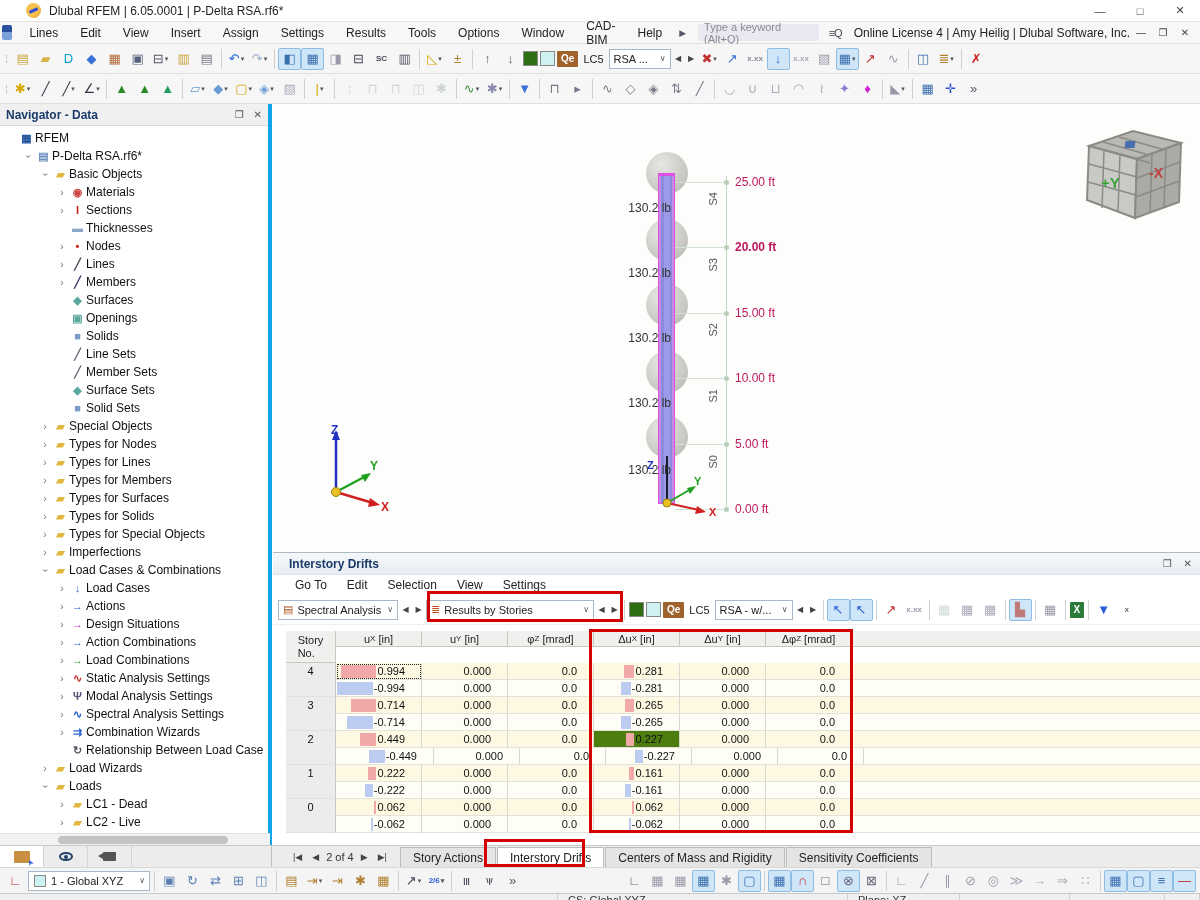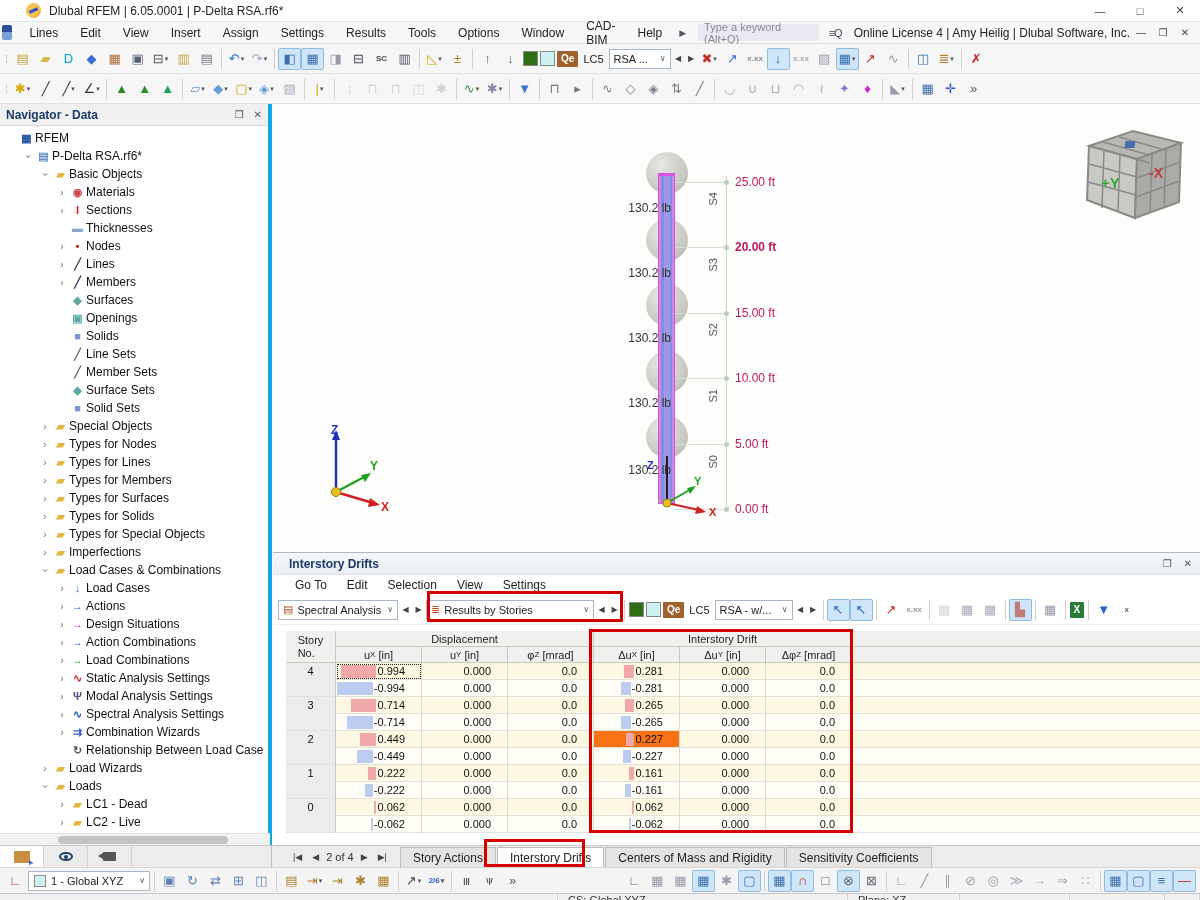--- a/index.html
+++ b/index.html
@@ -799,25 +799,20 @@
         </span>
         <span class="icon-btn smalltxt">
           <span style="color:#667">x</span>
         </span>
       </div>
     <div id="dtable">
         <div class="hrow">
           <div class="hcell" style="width:50px;height:32px;flex-direction:column;line-height:13px;">Story<br>No.</div>
           <div style="display:flex;flex-direction:column;">
             <div style="display:flex;">
-              <div class="hcell" style="width:258px;height:16px;">Displacement</div>
-              <div class="hcell" style="width:258px;height:16px;">Interstory Drift</div>
-              <div class="hcell" style="width:349px;height:16px;border-right:none;"></div>
-            </div>
-            <div style="display:flex;">
               <div class="hcell" style="width:86px;height:16px;">u<sub style="font-size:8px;">X</sub>&nbsp;[in]</div>
               <div class="hcell" style="width:86px;height:16px;">u<sub style="font-size:8px;">Y</sub>&nbsp;[in]</div>
               <div class="hcell" style="width:86px;height:16px;">φ<sub style="font-size:8px;">Z</sub>&nbsp;[mrad]</div>
               <div class="hcell" style="width:86px;height:16px;">Δu<sub style="font-size:8px;">X</sub>&nbsp;[in]</div>
               <div class="hcell" style="width:86px;height:16px;">Δu<sub style="font-size:8px;">Y</sub>&nbsp;[in]</div>
               <div class="hcell" style="width:86px;height:16px;">Δφ<sub style="font-size:8px;">Z</sub>&nbsp;[mrad]</div>
               <div class="hcell" style="width:349px;height:16px;border-right:none;"></div>
             </div>
           </div>
         </div>
@@ -922,35 +917,35 @@
           <div class="dcell" style="width:86px;background:#fdf8e1;">
             <span class="bar" style="width: 16.164px; background: rgb(240, 168, 168);"></span>
             <span>0.449</span>
           </div>
           <div class="dcell" style="width:86px;background:#fdf8e1;">
             <span>0.000</span>
           </div>
           <div class="dcell" style="width:86px;background:#fdf8e1;">
             <span>0.0</span>
           </div>
-          <div class="dcell" style="width:86px;background:#f97316;align-items:center;">
+          <div class="dcell" style="width:86px;background:#4d7c0f;align-items:center;">
             <span class="bar" style="width: 8.172px; background: rgb(240, 168, 168);"></span>
             <span>0.227</span>
           </div>
           <div class="dcell" style="width:86px;background:#fdf8e1;">
             <span>0.000</span>
           </div>
           <div class="dcell" style="width:86px;background:#fdf8e1;">
             <span>0.0</span>
           </div>
           <div class="dcell filler" style="width:349px;background:#fdf8e1;"></div>
         </div>
         <div class="drow">
           <div class="dcell story" style="width:50px;"></div>
-          <div class="dcell" style="width:86px;background:#fffef6;">
+          <div class="dcell" style="width:98px;background:#fffef6;">
             <span class="bar" style="width: 16.164px; background: rgb(188, 204, 240);"></span>
             <span>-0.449</span>
           </div>
           <div class="dcell" style="width:86px;background:#fffef6;">
             <span>0.000</span>
           </div>
           <div class="dcell" style="width:86px;background:#fffef6;">
             <span>0.0</span>
           </div>
           <div class="dcell" style="width:86px;background:#fffef6;">

